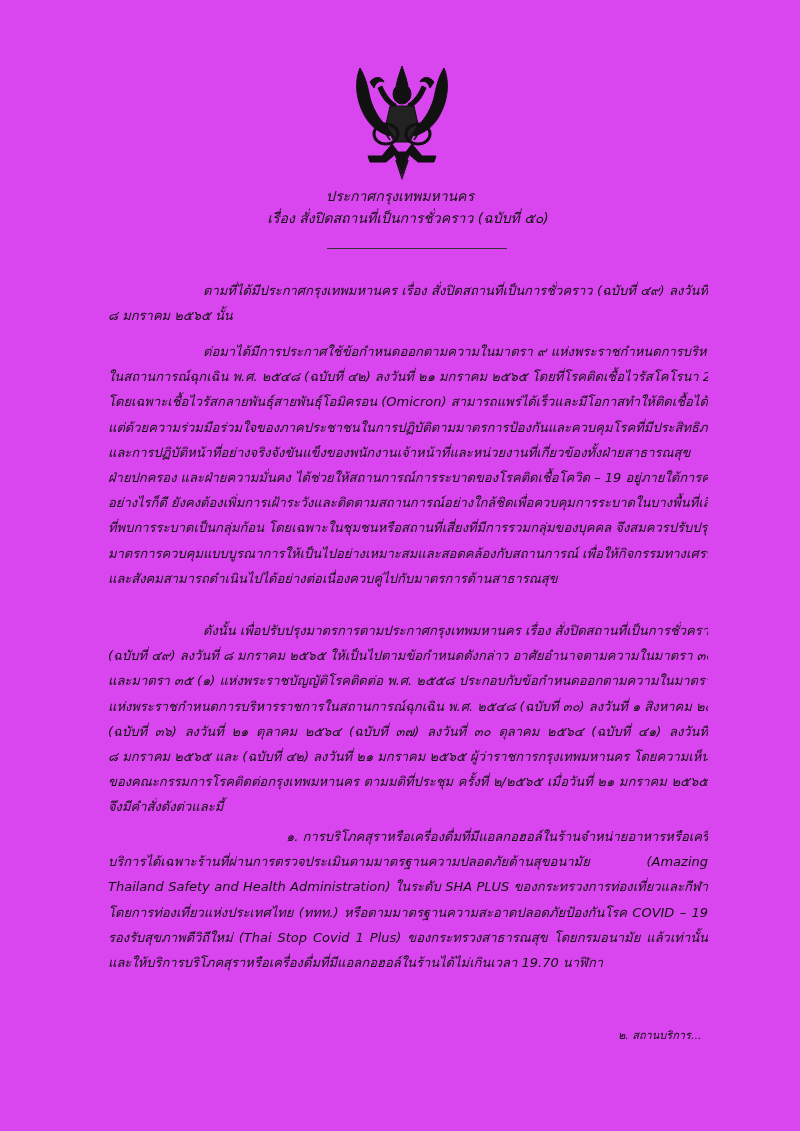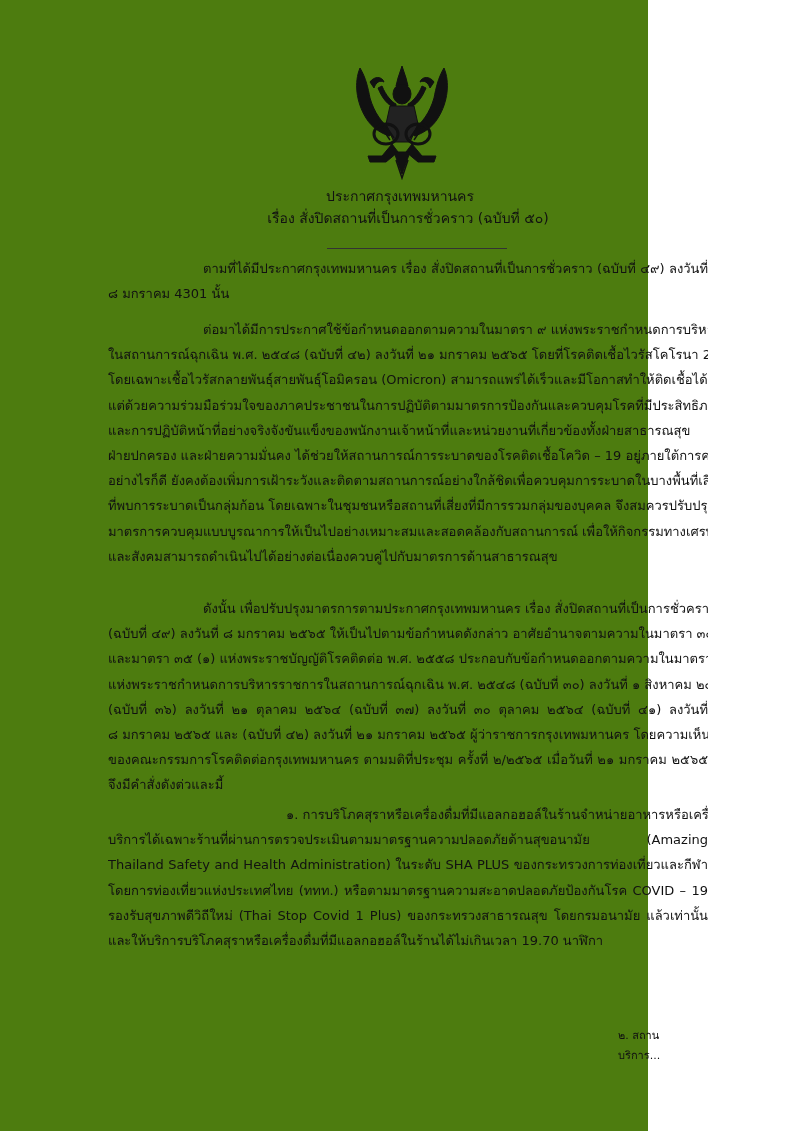--- a/index.html
+++ b/index.html
@@ -1,25 +1,25 @@
 <!DOCTYPE html>
 <html><head>
 <meta charset="utf-8">
 <style>
   html, body { margin: 0; padding: 0; background: #ffffff; }
   body { width: 800px; height: 1131px; position: relative; overflow: hidden;
          font-family: "DejaVu Sans", "Liberation Sans", sans-serif; color: #111; }
-  .page { position: absolute; left: 0; top: 0; width: 648px; height: 1131px; background: #4d7c0f; }
+  .page { position: absolute; left: 0; top: 0; width: 800px; height: 1131px; background: #d946ef; font-style: italic; }
   .emblem { position: absolute; left: 352px; top: 62px; width: 100px; height: 118px; }
   .title { position: absolute; left: 0; width: 800px; text-align: center; font-size: 14px; line-height: 20px; }
   .t1 { top: 186px; }
   .t2 { top: 208px; padding-left: 8px; }
   .rule { position: absolute; left: 327px; top: 248px; width: 180px; height: 0; border-top: 1px solid #333; }
   .para { position: absolute; left: 108px; width: 600px; font-size: 13px; line-height: 25.2px;
-          text-align: justify; text-align-last: left; }
+          text-align: justify; text-align-last: left; margin-top: 22px; }
   .para .line { display: block; white-space: nowrap; overflow: hidden; text-align: justify; text-align-last: justify; }
   .para .line.last { text-align-last: left; }
   .p1 { top: 256px; }
   .p2 { top: 317px; }
   .p3 { top: 596px; }
   .p4 { top: 802px; }
   .indent { padding-left: 95px; }
   .indent1 { padding-left: 178px; }
   .footer { position: absolute; left: 618px; top: 1026px; font-size: 11px; line-height: 20px; }
 </style>
@@ -58,21 +58,21 @@
       <path d="M44,98 L50,116 L56,98" fill="none" stroke-width="1.5"></path>
     </g>
   </svg>
 
   <div class="title t1">ประกาศกรุงเทพมหานคร</div>
   <div class="title t2">เรื่อง  สั่งปิดสถานที่เป็นการชั่วคราว (ฉบับที่ ๕๐)</div>
   <div class="rule"></div>
 
   <div class="para p1">
     <span class="line indent">ตามที่ได้มีประกาศกรุงเทพมหานคร เรื่อง สั่งปิดสถานที่เป็นการชั่วคราว (ฉบับที่ ๔๙) ลงวันที่</span>
-    <span class="line last">๘ มกราคม 4301 นั้น</span>
+    <span class="line last">๘ มกราคม ๒๕๖๕ นั้น</span>
   </div>
 
   <div class="para p2">
     <span class="line indent">ต่อมาได้มีการประกาศใช้ข้อกำหนดออกตามความในมาตรา ๙ แห่งพระราชกำหนดการบริหารราชการ</span>
     <span class="line">ในสถานการณ์ฉุกเฉิน พ.ศ. ๒๕๔๘ (ฉบับที่ ๔๒) ลงวันที่ ๒๑ มกราคม ๒๕๖๕ โดยที่โรคติดเชื้อไวรัสโคโรนา 2019</span>
     <span class="line">โดยเฉพาะเชื้อไวรัสกลายพันธุ์สายพันธุ์โอมิครอน (Omicron) สามารถแพร่ได้เร็วและมีโอกาสทำให้ติดเชื้อได้ง่ายกว่า</span>
     <span class="line">แต่ด้วยความร่วมมือร่วมใจของภาคประชาชนในการปฏิบัติตามมาตรการป้องกันและควบคุมโรคที่มีประสิทธิภาพ</span>
     <span class="line">และการปฏิบัติหน้าที่อย่างจริงจังขันแข็งของพนักงานเจ้าหน้าที่และหน่วยงานที่เกี่ยวข้องทั้งฝ่ายสาธารณสุข</span>
     <span class="line">ฝ่ายปกครอง และฝ่ายความมั่นคง ได้ช่วยให้สถานการณ์การระบาดของโรคติดเชื้อโควิด – 19 อยู่ภายใต้การควบคุม</span>
     <span class="line">อย่างไรก็ดี ยังคงต้องเพิ่มการเฝ้าระวังและติดตามสถานการณ์อย่างใกล้ชิดเพื่อควบคุมการระบาดในบางพื้นที่เสี่ยง</span>

